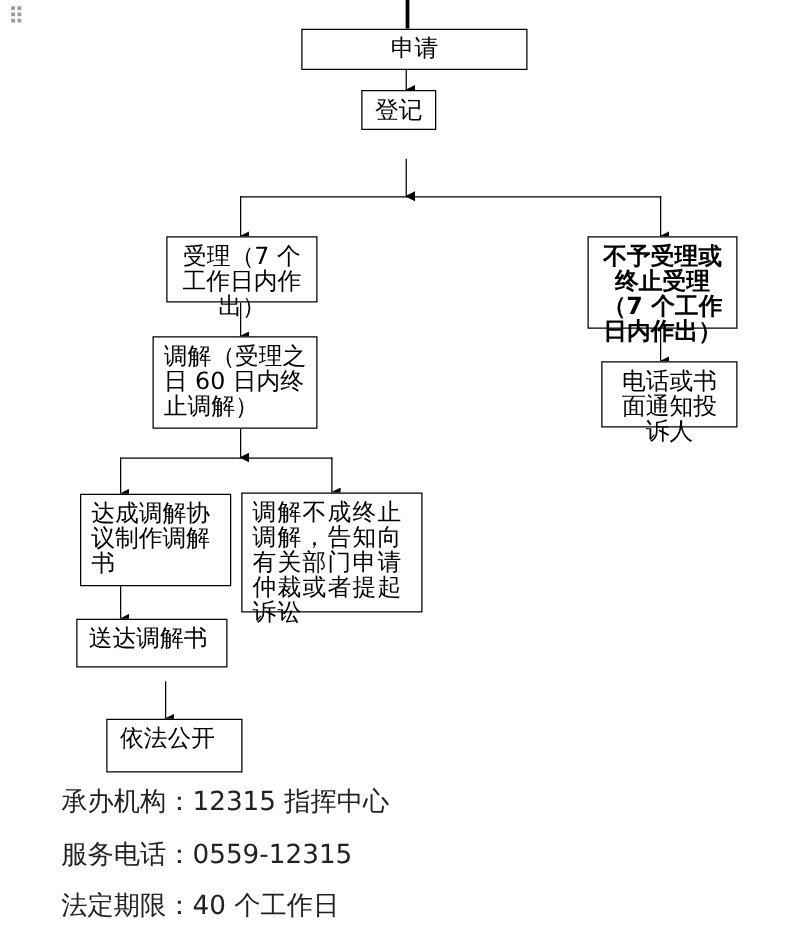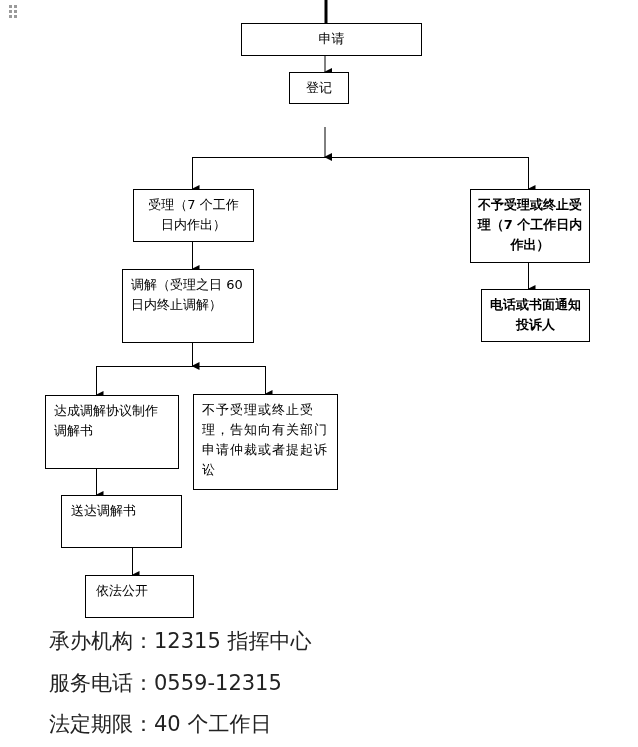--- a/index.html
+++ b/index.html
@@ -2,21 +2,21 @@
 <html><head>
 <meta charset="utf-8">
 <style>
   html, body { margin:0; padding:0; background:#ffffff; }
   body { width:638px; height:747px; position:relative; overflow:hidden;
          font-family: "DejaVu Sans", "Liberation Sans", sans-serif; color:#000; }
   .grip { position:absolute; left:9px; top:5px; width:9px; height:13px; cursor:move; }
   .grip span { position:absolute; width:3px; height:3px; background:#9a9a9a; }
   svg.lines { position:absolute; left:0; top:0; }
   .box { position:absolute; border:1px solid #000; background:#fff; box-sizing:border-box;
-         font-size:13px; line-height:20px; padding:4px 6px; }
+         font-size:19px; line-height:20px; padding:4px 6px; }
   .box.center { text-align:center; }
   .box .txt { display:block; white-space:pre-wrap; word-break:break-all; }
   .info { position:absolute; left:49px; font-size:21px; color:#222; white-space:nowrap; }
 </style>
 </head>
 <body>
 
 <div class="grip">
   <span style="left:0;top:0"></span>
     <span style="left:5px;top:0"></span>
@@ -65,37 +65,37 @@
 </div>
 
 <div class="box center" style="left:133px;top:189px;width:121px;height:53px;padding:5px 8px;">
   <span class="txt">受理（7 个工作日内作出）</span>
 </div>
 
 <div class="box center" style="left:470px;top:189px;width:120px;height:74px;padding:5px 6px;font-weight:bold;">
   <span class="txt">不予受理或终止受理（7 个工作日内作出）</span>
 </div>
 
-<div class="box center" style="left:481px;top:289px;width:109px;height:53px;padding:5px 8px;font-weight:bold;">
+<div class="box center" style="left:481px;top:289px;width:109px;height:53px;padding:5px 8px;">
   <span class="txt">电话或书面通知投诉人</span>
 </div>
 
 <div class="box" style="left:122px;top:269px;width:132px;height:74px;padding:5px 8px;">
   <span class="txt">调解（受理之日 60 日内终止调解）</span>
 </div>
 
-<div class="box" style="left:45px;top:395px;width:134px;height:74px;padding:5px 8px;">
+<div class="box" style="left:64px;top:395px;width:121px;height:74px;padding:5px 8px;">
   <span class="txt">达成调解协议制作调解书</span>
 </div>
 
 <div class="box" style="left:193px;top:394px;width:145px;height:96px;padding:5px 8px;letter-spacing:1px;">
-  <span class="txt">不予受理或终止受理，告知向有关部门申请仲裁或者提起诉讼</span>
+  <span class="txt">调解不成终止调解，告知向有关部门申请仲裁或者提起诉讼</span>
 </div>
 
-<div class="box" style="left:61px;top:495px;width:121px;height:53px;padding:5px 9px;">
+<div class="box" style="left:61px;top:495px;width:121px;height:39px;padding:5px 9px;">
   <span class="txt">送达调解书</span>
 </div>
 
 <div class="box" style="left:85px;top:575px;width:109px;height:43px;padding:5px 10px;">
   <span class="txt">依法公开</span>
 </div>
 
 <div class="info" style="top:627px;">承办机构：12315 指挥中心</div>
 <div class="info" style="top:669px;">服务电话：0559-12315</div>
 <div class="info" style="top:710px;">法定期限：40 个工作日</div>

